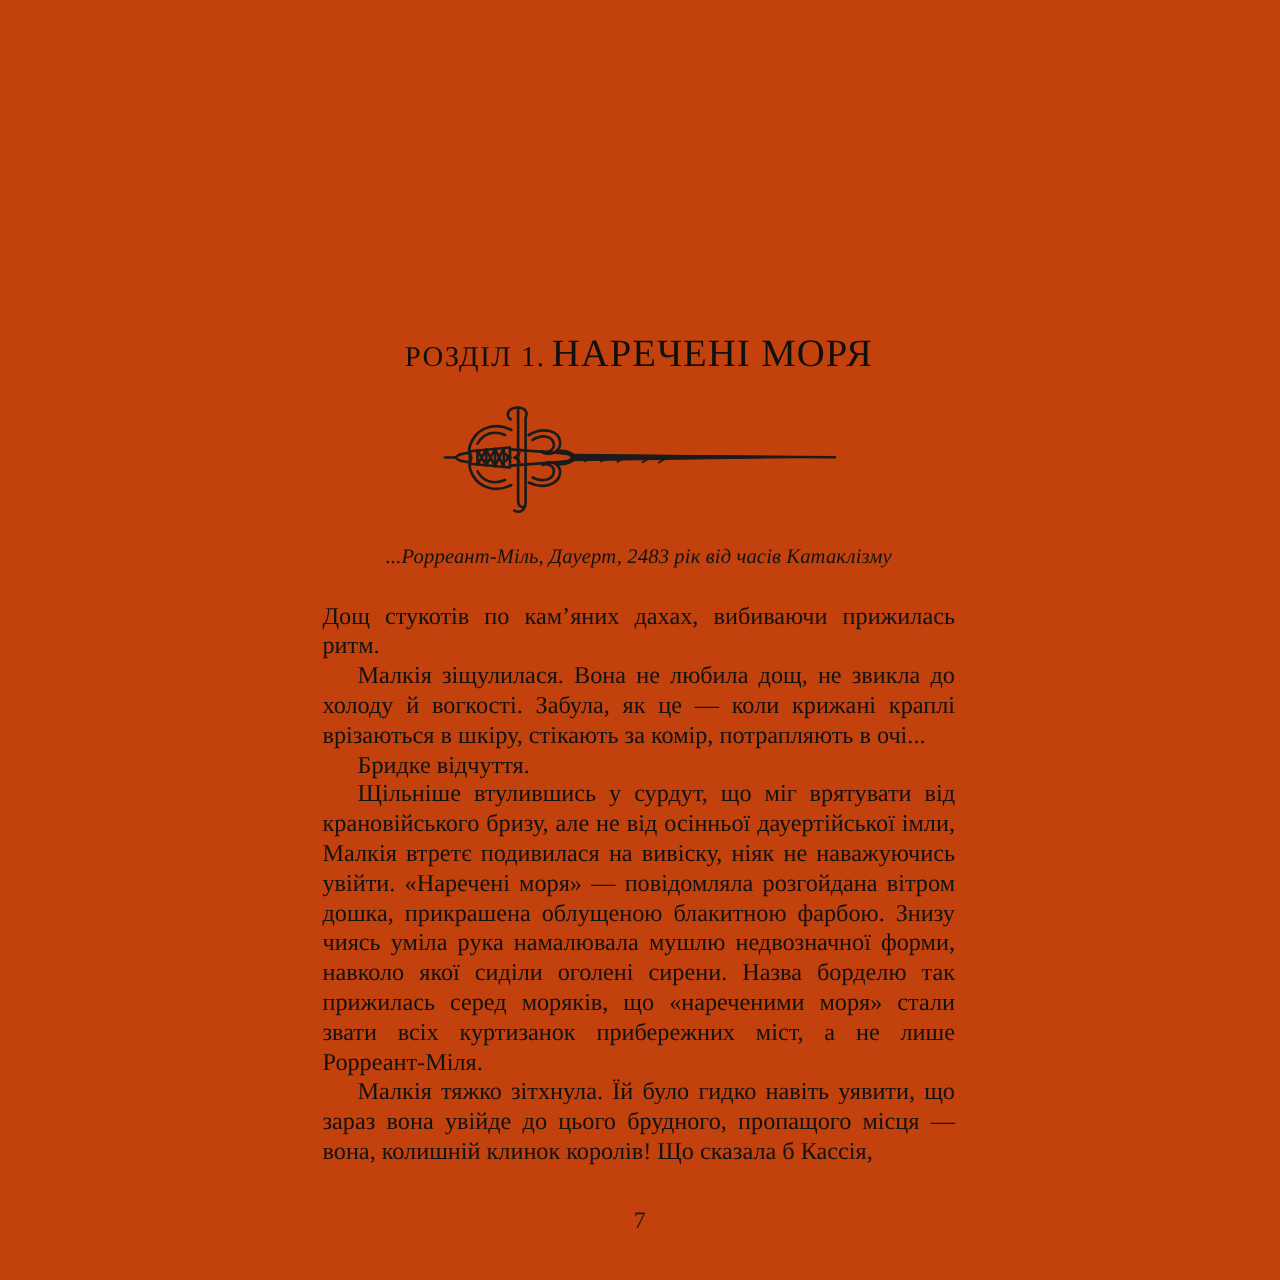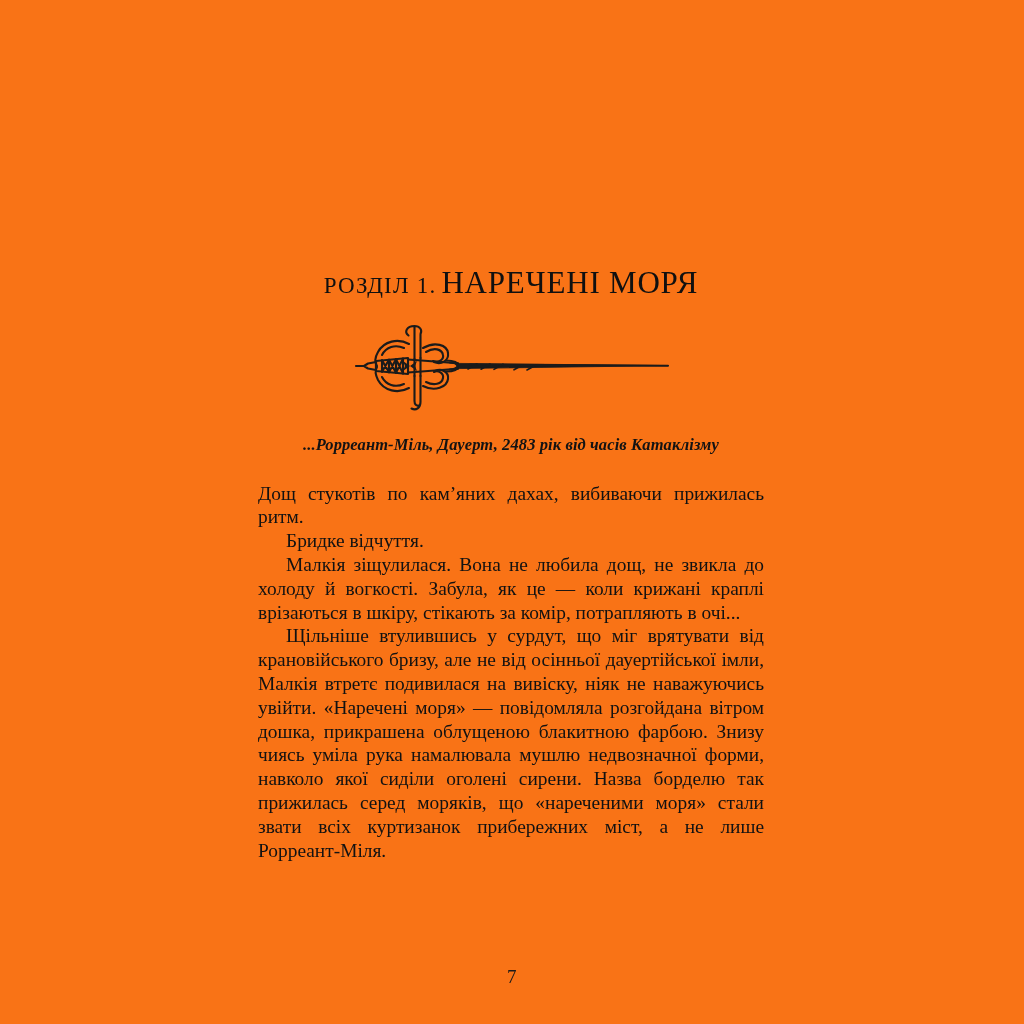--- a/index.html
+++ b/index.html
@@ -15,21 +15,21 @@
     font-family: "Liberation Serif", "DejaVu Serif", serif;
     color: #141414;
     -webkit-font-smoothing: antialiased;
   }
 
   .page {
     position: relative;
     width: 1024px;
     height: 1024px;
     box-sizing: border-box;
-    background: #f97316;
+    background: #c2410c;
   }
 
   
   .content {
     position: absolute;
     left: 258px;
     top: 0;
     width: 506px;
   }
 
@@ -65,21 +65,21 @@
   .ornament svg {
     display: block;
   }
 
   
   .epigraph {
     margin: 0;
     padding-top: 16px;
     text-align: center;
     font-style: italic;
-    font-weight: 700;
+    font-weight: 400;
     font-size: 16.5px;
     letter-spacing: 0.1px;
     color: #131313;
     white-space: nowrap;
   }
 
   
   .body-text {
     padding-top: 27px;
   }
@@ -165,22 +165,23 @@
           <path d="M122 55 L131 49.8 M135 55.2 L144 50 M148 55.4 L157 50.2" stroke-width="1.6"></path>
           <path d="M168 55.8 L177 50.8 M181 56 L190 51" stroke-width="1.6"></path>
         </g>
       </svg>
     </div>
 
     <p class="epigraph">...Рорреант-Міль, Дауерт, 2483 рік від часів Катаклізму</p>
 
     <div class="body-text">
       <p class="first">Дощ стукотів по кам’яних дахах, вибиваючи прижилась ритм.</p>
+      <p class="indent">Малкія зіщулилася. Вона не любила дощ, не звикла до холоду й вогкості. Забула, як це — коли крижані краплі врізаються в шкіру, стікають за комір, потрапляють в очі...</p>
       <p class="indent">Бридке відчуття.</p>
-      <p class="indent">Малкія зіщулилася. Вона не любила дощ, не звикла до холоду й вогкості. Забула, як це — коли крижані краплі врізаються в шкіру, стікають за комір, потрапляють в очі...</p>
       <p class="indent">Щільніше втулившись у сурдут, що міг врятувати від крановійського бризу, але не від осінньої дауертійської імли, Малкія втретє подивилася на вивіску, ніяк не наважуючись увійти. «Наречені моря» — повідомляла розгойдана вітром дошка, прикрашена облущеною блакитною фарбою. Знизу чиясь уміла рука намалювала мушлю недвозначної форми, навколо якої сиділи оголені сирени. Назва борделю так прижилась серед моряків, що «нареченими моря» стали звати всіх куртизанок прибережних міст, а не лише Рорреант-Міля.</p>
+      <p class="indent">Малкія тяжко зітхнула. Їй було гидко навіть уявити, що зараз вона увійде до цього брудного, пропащого місця — вона, колишній клинок королів! Що сказала б Кассія,</p>
     </div>
 
   </div>
 
   <div class="folio">7</div>
 
 </div>
 
 </body></html>

